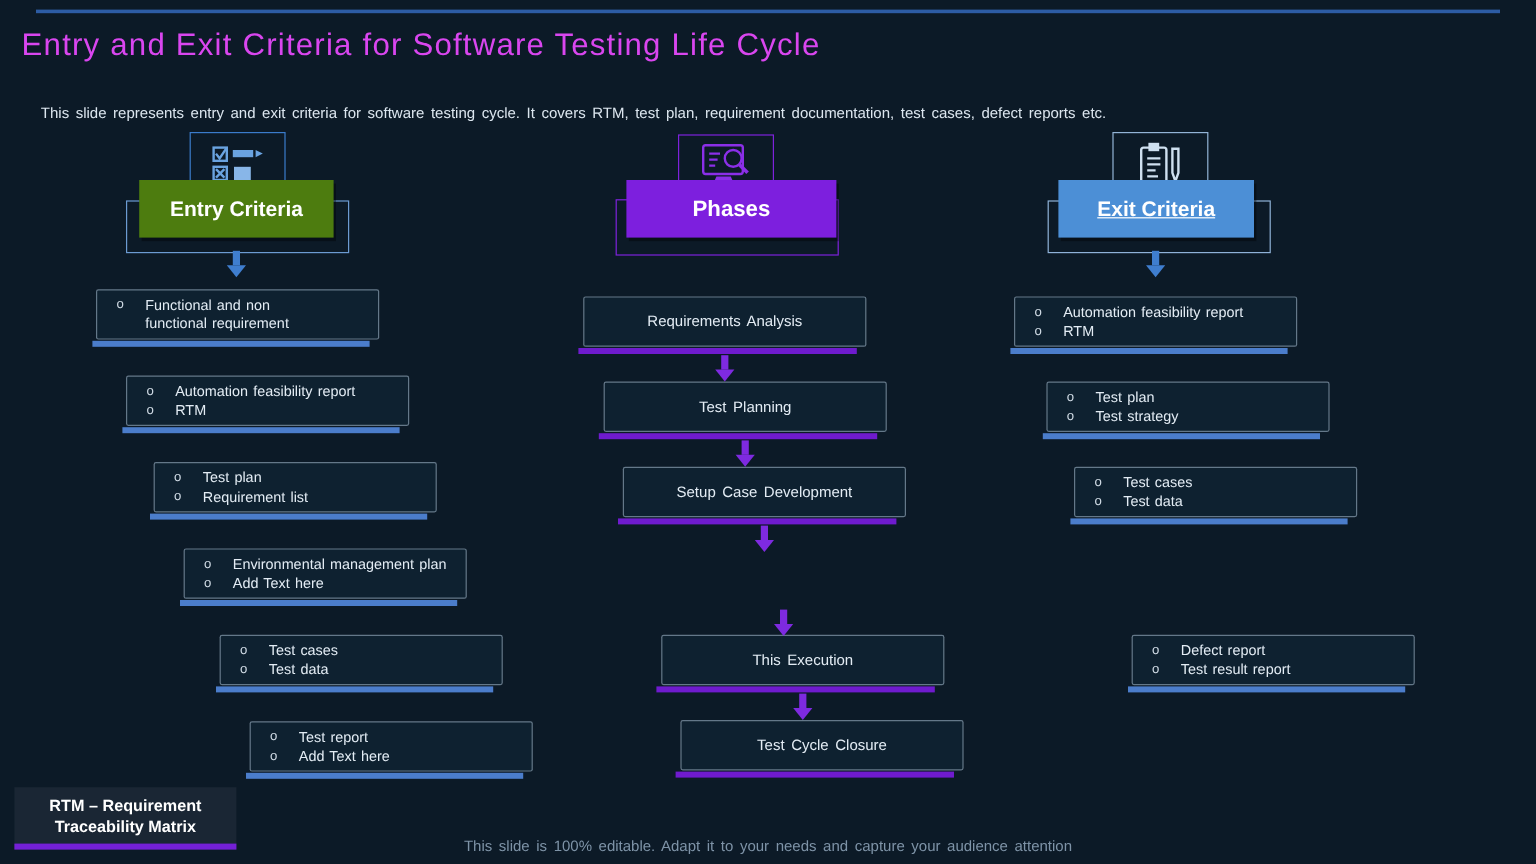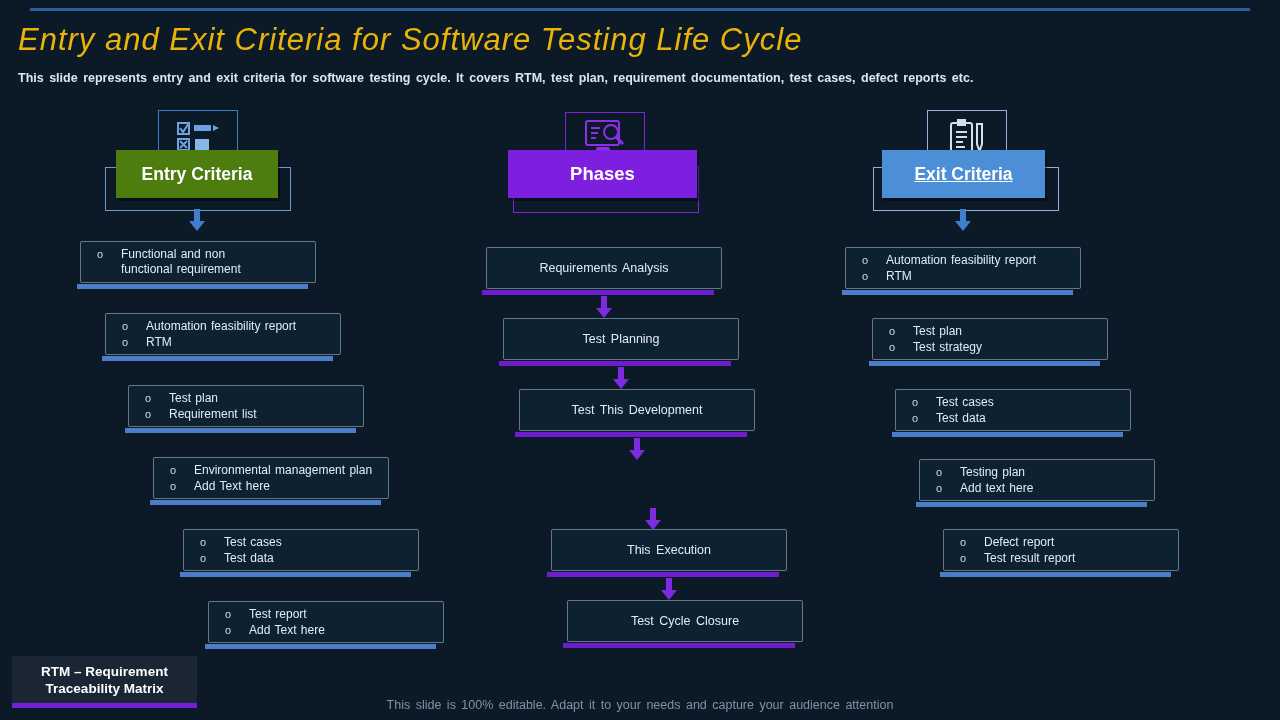--- a/index.html
+++ b/index.html
@@ -4,44 +4,44 @@
 <style>
   html,body{margin:0;padding:0;background:#000;}
   .slide{
     position:relative;width:1280px;height:720px;overflow:hidden;
     background:#0c1a27;
     font-family:"Liberation Sans",sans-serif;color:#dfe9f2;
   }
   .top-rule{position:absolute;left:30px;right:30px;top:8px;height:3px;background:#2d5ca4;}
   .title{
     position:absolute;left:18px;top:22px;margin:0;
-    font-size:31px;font-weight:400;letter-spacing:1px;color:#eab308;
-    font-family:"Liberation Sans",sans-serif;white-space:nowrap;font-style:italic;
+    font-size:26px;font-weight:400;letter-spacing:1px;color:#d946ef;
+    font-family:"Liberation Sans",sans-serif;white-space:nowrap;
   }
   .subtitle{
-    position:absolute;left:18px;top:71px;margin:0;
-    font-size:12.5px;color:#dce6ef;word-spacing:2px;white-space:nowrap;font-weight:bold;
+    position:absolute;left:18px;top:71px;margin:16px;
+    font-size:12.5px;color:#dce6ef;word-spacing:2px;white-space:nowrap;
   }
   
   .iconbox{position:absolute;width:78px;height:52px;display:flex;align-items:center;justify-content:center;z-index:1;}
   .iconbox.entry{left:158px;top:110px;border:1px solid #3b7ccb;}
   .iconbox.phases{left:565px;top:112px;border:1px solid #7e22dc;}
   .iconbox.exit{left:927px;top:110px;border:1px solid #93b4d6;}
   .outline{position:absolute;width:184px;height:42px;z-index:1;}
   .outline.entry{left:105px;top:167px;border:1px solid #6c9bd2;}
   .outline.phases{left:513px;top:166px;border:1px solid #7e22dc;height:45px;}
   .outline.exit{left:873px;top:167px;border:1px solid #8fb2d8;}
   .hbtn{
     position:absolute;top:150px;height:48px;z-index:2;
     display:flex;align-items:center;justify-content:center;
     font-size:17.5px;font-weight:700;color:#ffffff;
     box-shadow:2px 3px 0 rgba(0,0,0,0.35);
   }
   .hbtn.entry{left:116px;width:162px;background:#4d7c0f;}
-  .hbtn.phases{left:508px;width:189px;background:#7d1fde;font-size:18.5px;}
+  .hbtn.phases{left:522px;width:175px;background:#7d1fde;font-size:18.5px;}
   .hbtn.exit{left:882px;width:163px;background:#4c8fd6;text-decoration:underline;}
   
   .arrow{position:absolute;width:16px;display:flex;flex-direction:column;align-items:center;z-index:3;}
   .arrow .stem{display:block;width:6px;height:12px;}
   .arrow .head{display:block;width:0;height:0;border-left:8px solid transparent;border-right:8px solid transparent;}
   .arrow.blue .stem{background:#3f7ecf;}
   .arrow.blue .head{border-top:10px solid #3f7ecf;}
   .arrow.purple .stem{background:#7e2ae0;}
   .arrow.purple .head{border-top:10px solid #7e2ae0;}
   
@@ -196,21 +196,21 @@
       <i class="head"></i>
     </div>
   <div class="phase" style="left:503px;top:318px">
       <span>Test Planning</span>
     </div>
   <div class="arrow purple" style="left:613px;top:367px">
       <i class="stem"></i>
       <i class="head"></i>
     </div>
   <div class="phase" style="left:519px;top:389px">
-      <span>Test This Development</span>
+      <span>Setup Case Development</span>
     </div>
   <div class="arrow purple" style="left:629px;top:438px">
       <i class="stem"></i>
       <i class="head"></i>
     </div>
   <div class="arrow purple" style="left:645px;top:508px">
       <i class="stem"></i>
       <i class="head"></i>
     </div>
   <div class="phase" style="left:551px;top:529px">
@@ -241,28 +241,20 @@
       </div>
   </div>
   <div class="note" style="left:895px;top:389px">
     <div class="ln">
         <span class="t">Test cases</span>
       </div>
     <div class="ln">
         <span class="t">Test data</span>
       </div>
   </div>
-  <div class="note" style="left:919px;top:459px">
-    <div class="ln">
-        <span class="t">Testing plan</span>
-      </div>
-    <div class="ln">
-        <span class="t">Add text here</span>
-      </div>
-  </div>
   <div class="note" style="left:943px;top:529px">
     <div class="ln">
         <span class="t">Defect report</span>
       </div>
     <div class="ln">
         <span class="t">Test result report</span>
       </div>
   </div>
 
   <div class="legend">

